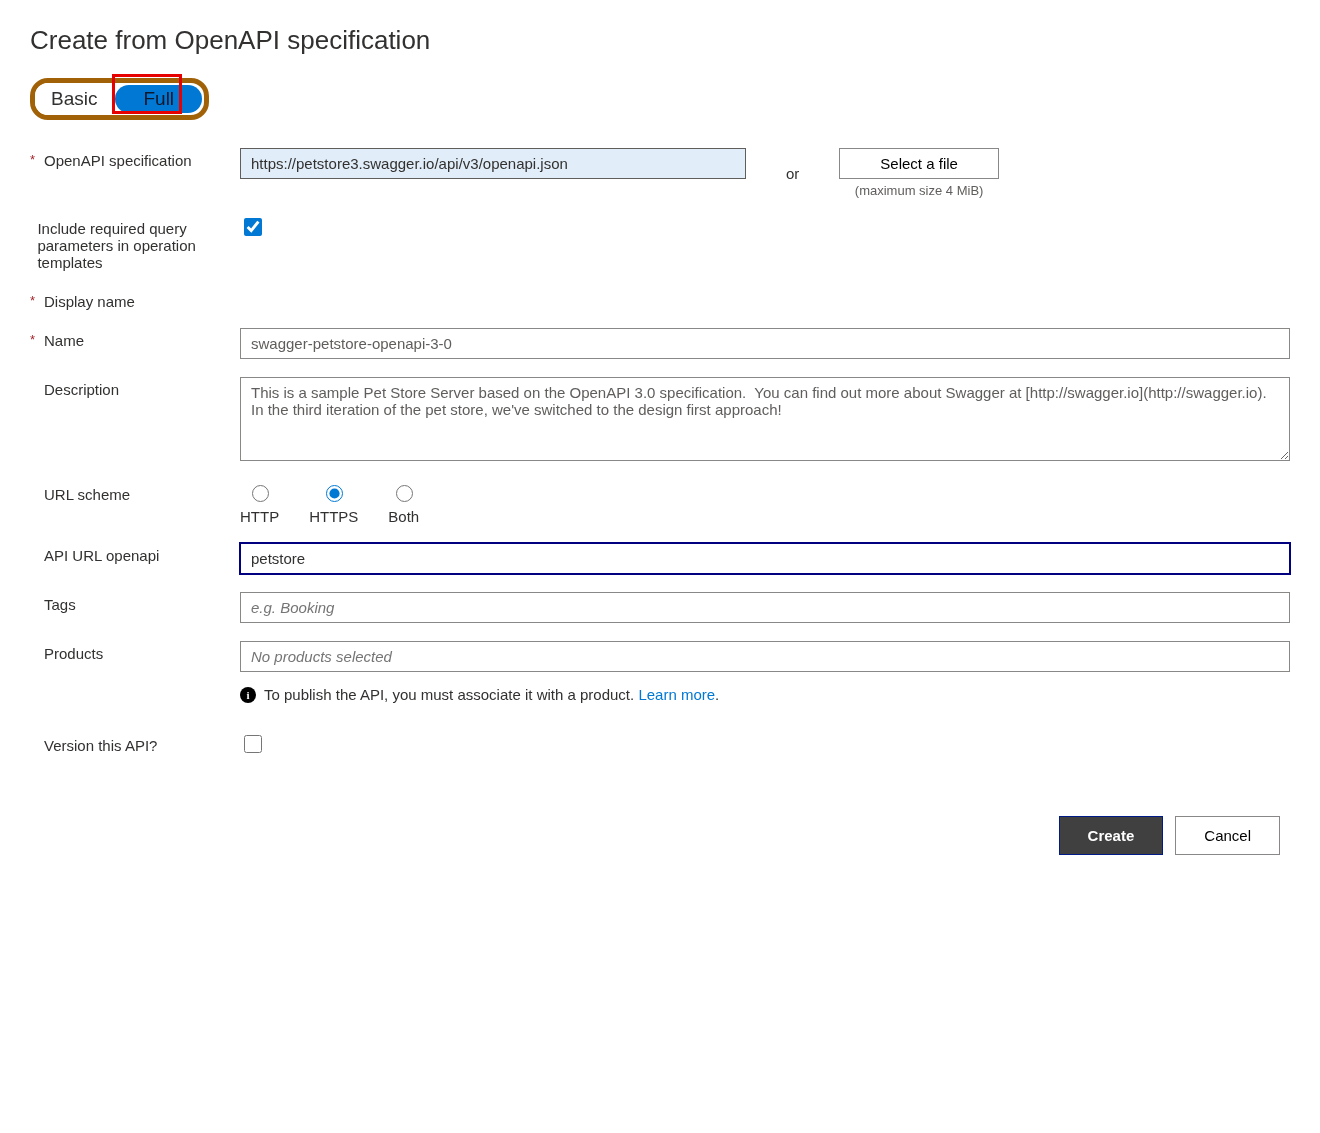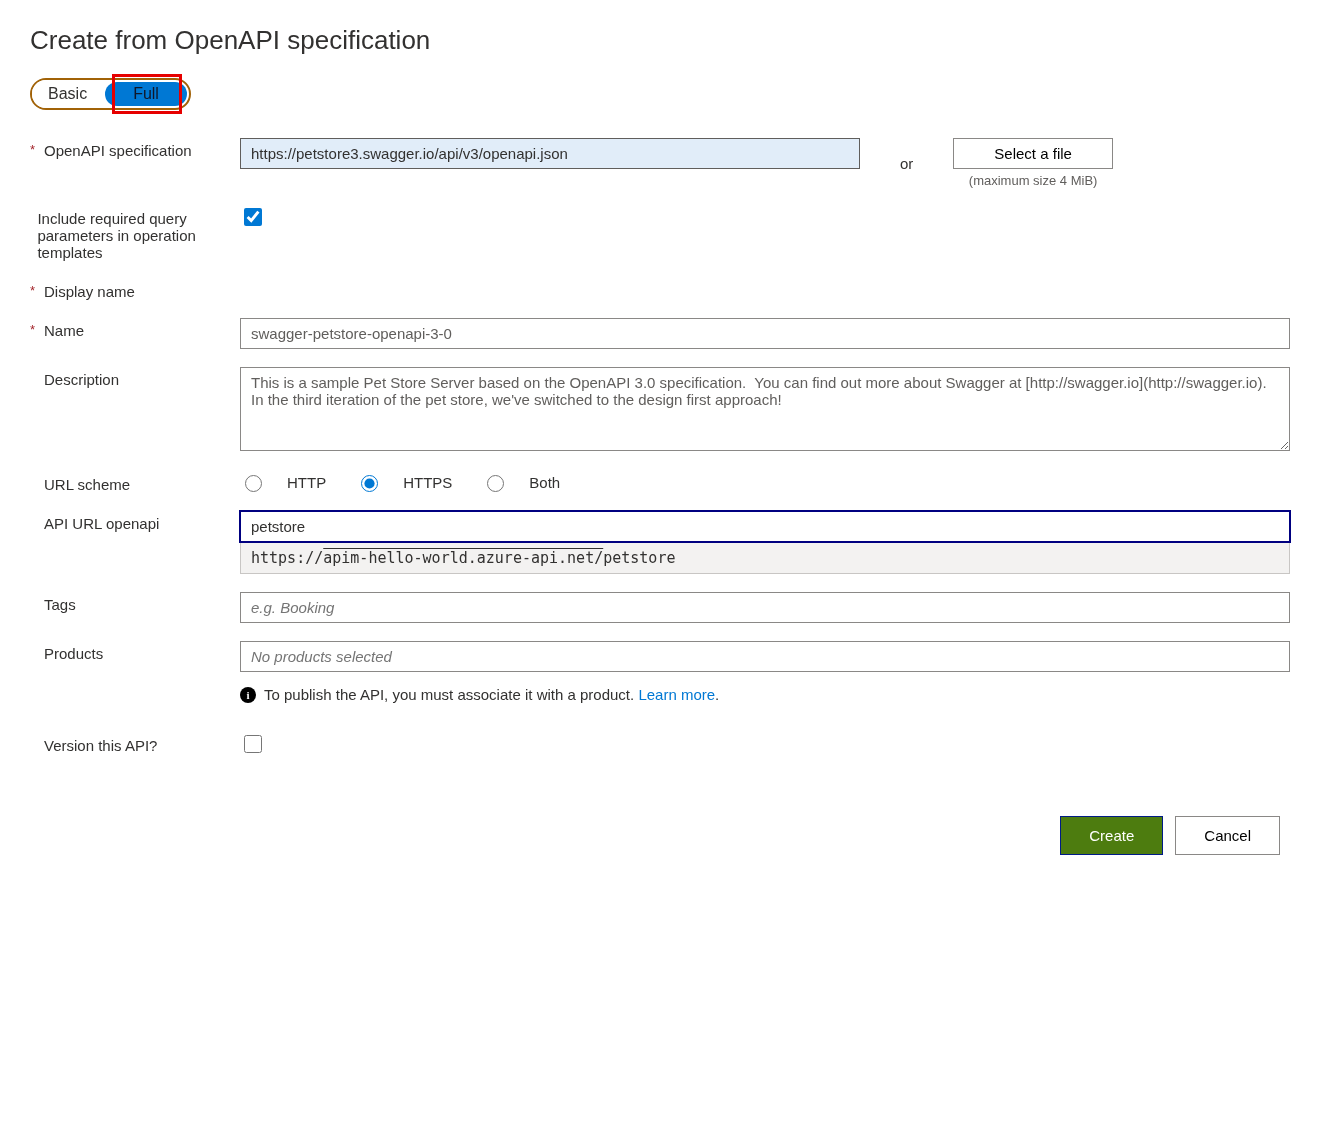--- a/index.html
+++ b/index.html
@@ -20,24 +20,24 @@
   }
   .toggle-wrap {
     display: inline-block;
     border: 3px solid #d83b01;
     border: none;
     margin-bottom: 18px;
     position: relative;
   }
   .toggle {
     display: inline-flex;
-    border: 2px solid #a16207;
+    border: 5px solid #a16207;
     border-radius: 18px;
     overflow: hidden;
-    font-size: 16px;
+    font-size: 19px;
     align-items: flex-end;
   }
   .toggle .opt {
     padding: 5px 16px;
     cursor: pointer;
   }
   .toggle .opt.basic { background:#fff; color:#323130; }
   .toggle .opt.full {
     background:#0078d4;
     color:#0f172a;
@@ -77,21 +77,21 @@
   .ctrl-col.with-aside { display:flex; align-items:flex-start; gap: 30px; }
   .txt {
     width: 100%;
     border: 1px solid #8a8886;
     padding: 6px 10px;
     font-size: 15px;
     font-family: inherit;
     color:#323130;
   }
   .txt.spec {
-    width: 620px;
+    width: 506px;
     background: #e1edf9;
     border: 1px solid #605e5c;
   }
   .txt.gray { color:#605e5c; }
   .txt.focused { border: 1px solid #000080; outline: 1px solid #000080; }
   textarea.txt {
     height: 84px;
     resize: both;
     color:#605e5c;
     overflow-y: scroll;
@@ -105,21 +105,21 @@
     font-size:15px;
     cursor:pointer;
   }
   .hint { font-size: 13px; color:#605e5c; }
   .chk {
     width:18px; height:18px;
     accent-color:#0078d4;
     margin-top:2px;
   }
   .radios { display:flex; gap:30px; align-items:center; }
-  .radio-opt { display:flex; align-items:center; gap:22px; font-size:15px;}
+  .radio-opt { display:flex; align-items:center; gap:6px; font-size:15px;flex-direction:column;}
   input[type=radio]{ width:17px; height:17px; accent-color:#0078d4;}
   .baseurl-lbl { font-size:15px; margin:14px 0 4px 0; }
   .baseurl-box {
     border:1px solid #c8c6c4;
     background:#f3f2f1;
     padding: 6px 10px;
     font-size:15px;
     font-family: "Consolas", monospace;
     color:#323130;
   }
@@ -154,21 +154,21 @@
     color:#fff;
     border:1px solid #001a72;
   }
   .btn.primary { background:#000f5e; }
   .btn.primary { background:#001b87; }
   .btn.primary { background:#00156e; }
   .btn.primary { background:#001a7a; }
   .btn.primary { background:#001b87; color:#fff; border-color:#001b87;}
   .btn.primary { background:#001a72; }
   
-  .btn.primary { background:#4d7c0f; }
+  .btn.primary { background:#404040;font-weight:bold; }
 </style>
 </head>
 <body>
 
 
 
 <h1>Create from OpenAPI specification</h1>
 
 <div class="toggle-wrap">
   <div class="toggle">
@@ -255,23 +255,20 @@
     </div>
   </div>
 
   <div class="row">
     <div class="lbl-col">
         <span class="noreq"></span>
         <span class="lbl">API URL openapi</span>
       </div>
     <div class="ctrl-col">
       <input class="txt focused" value="petstore" style="">
-      <div class="baseurl-box">
-        <span>https://</span><span class="host">apim-hello-world.azure-api.net/</span><span>petstore</span>
-      </div>
     </div>
   </div>
 
   <div class="row">
     <div class="lbl-col">
         <span class="noreq"></span>
         <span class="lbl">Tags</span>
       </div>
     <div class="ctrl-col">
       <input class="txt" style="font-style: italic; color: rgb(96, 94, 92);" placeholder="e.g. Booking">

